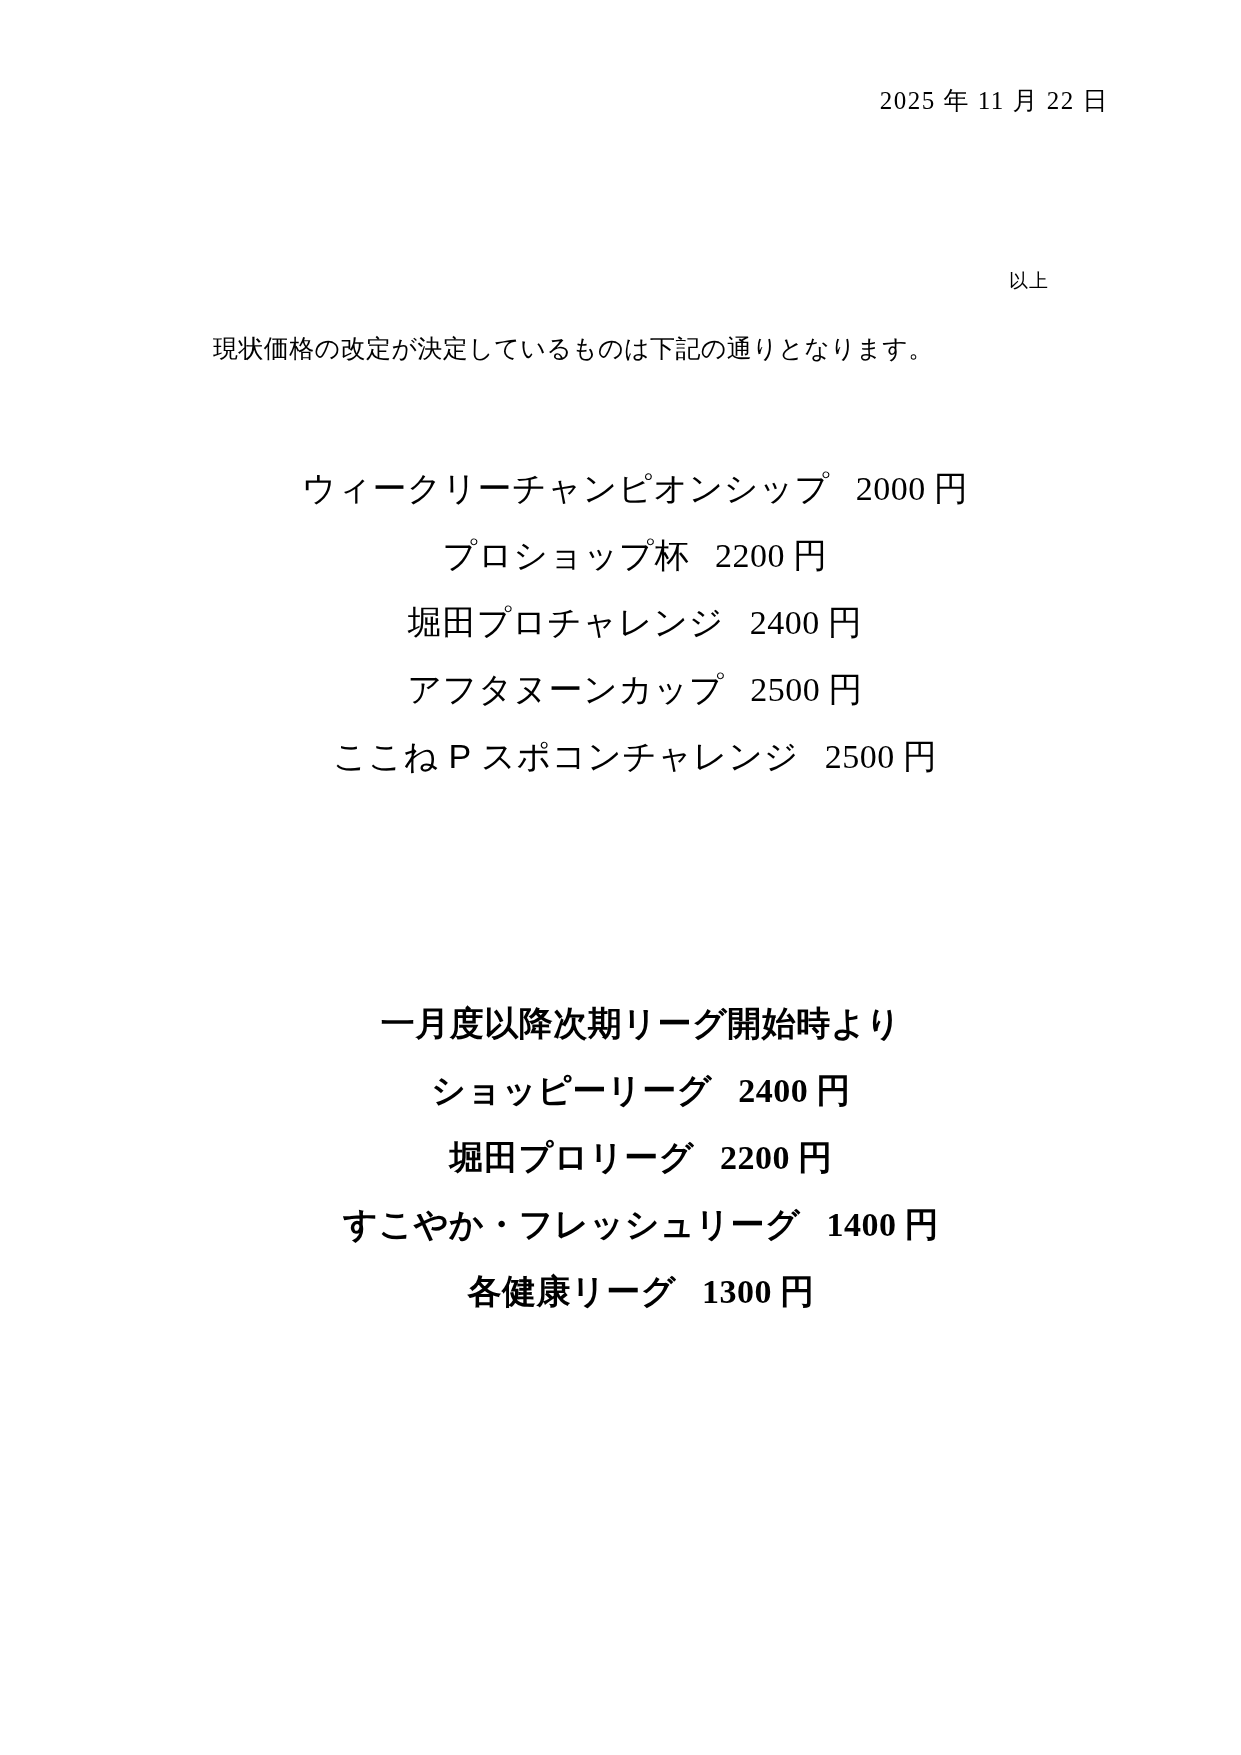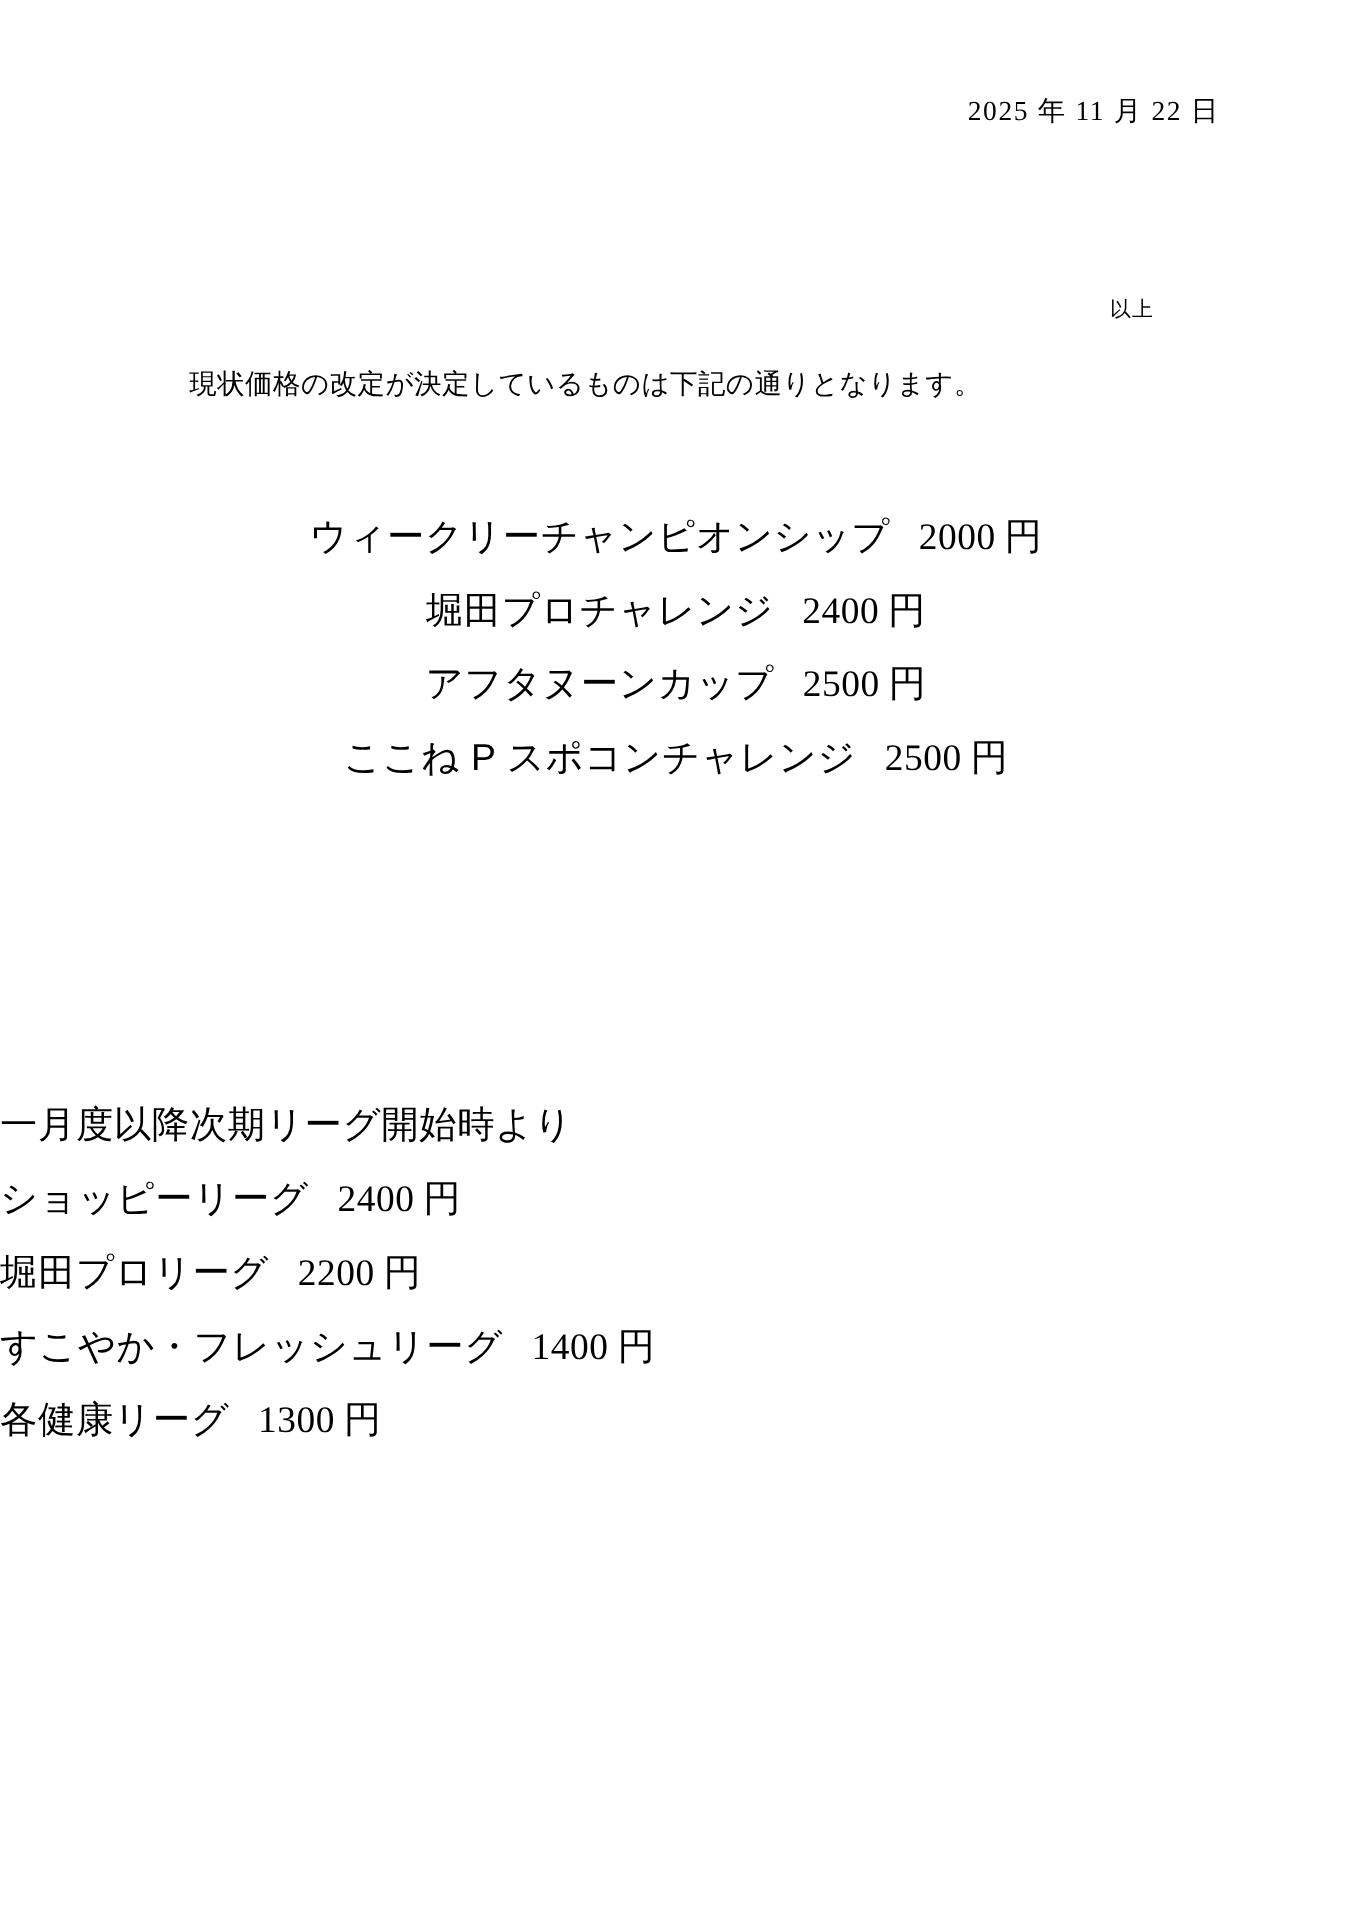--- a/index.html
+++ b/index.html
@@ -12,20 +12,21 @@
     height: 1755px;
     position: relative;
     font-family: "Liberation Sans", "DejaVu Sans", sans-serif;
     color: #000000;
     overflow: hidden;
   }
   .page {
     position: absolute;
     inset: 0;
     padding: 13px;
+    margin-left: 41px;
   }
 
   
   .date-line {
     position: absolute;
     top: 84px;
     right: 132px;
     font-family: "Liberation Serif", "DejaVu Serif", serif;
     font-size: 25px;
     letter-spacing: 1.5px;
@@ -73,20 +74,22 @@
   }
   .gap-wide { display: inline-block; width: 26px; }
   .gap-narrow { display: inline-block; width: 8px; }
 
   
   .section-two {
     position: absolute;
     left: 0;
     right: 0;
     top: 990px;
+    text-align: center;
+    font-weight: bold;
   }
   .section-heading {
     font-size: 34px;
     line-height: 67px;
     letter-spacing: 0.5px;
     white-space: nowrap;
   }
   .unit {
     font-family: "Liberation Serif", "DejaVu Serif", serif;
   }
@@ -97,20 +100,21 @@
 <div class="page">
 
   <div class="date-line">2025 年 11 月 22 日</div>
 
   <div class="closing-line">以上</div>
 
   <div class="intro-line">現状価格の改定が決定しているものは下記の通りとなります。</div>
 
   <div class="price-block">
       <div class="price-row"><span>ウィークリーチャンピオンシップ</span><span class="gap-wide"></span><span class="amount">2000</span><span class="gap-narrow"></span><span class="unit">円</span></div>
+      <div class="price-row"><span>プロショップ杯</span><span class="gap-wide"></span><span class="amount">2200</span><span class="gap-narrow"></span><span class="unit">円</span></div>
       <div class="price-row"><span>堀田プロチャレンジ</span><span class="gap-wide"></span><span class="amount">2400</span><span class="gap-narrow"></span><span class="unit">円</span></div>
       <div class="price-row"><span>アフタヌーンカップ</span><span class="gap-wide"></span><span class="amount">2500</span><span class="gap-narrow"></span><span class="unit">円</span></div>
       <div class="price-row"><span>ここね P スポコンチャレンジ</span><span class="gap-wide"></span><span class="amount">2500</span><span class="gap-narrow"></span><span class="unit">円</span></div>
     </div>
 
   <div class="section-two">
     <div class="section-heading">一月度以降次期リーグ開始時より</div>
     <div class="section-two-rows">
         <div class="price-row"><span>ショッピーリーグ</span><span class="gap-wide"></span><span class="amount">2400</span><span class="gap-narrow"></span><span class="unit">円</span></div>
         <div class="price-row"><span>堀田プロリーグ</span><span class="gap-wide"></span><span class="amount">2200</span><span class="gap-narrow"></span><span class="unit">円</span></div>

